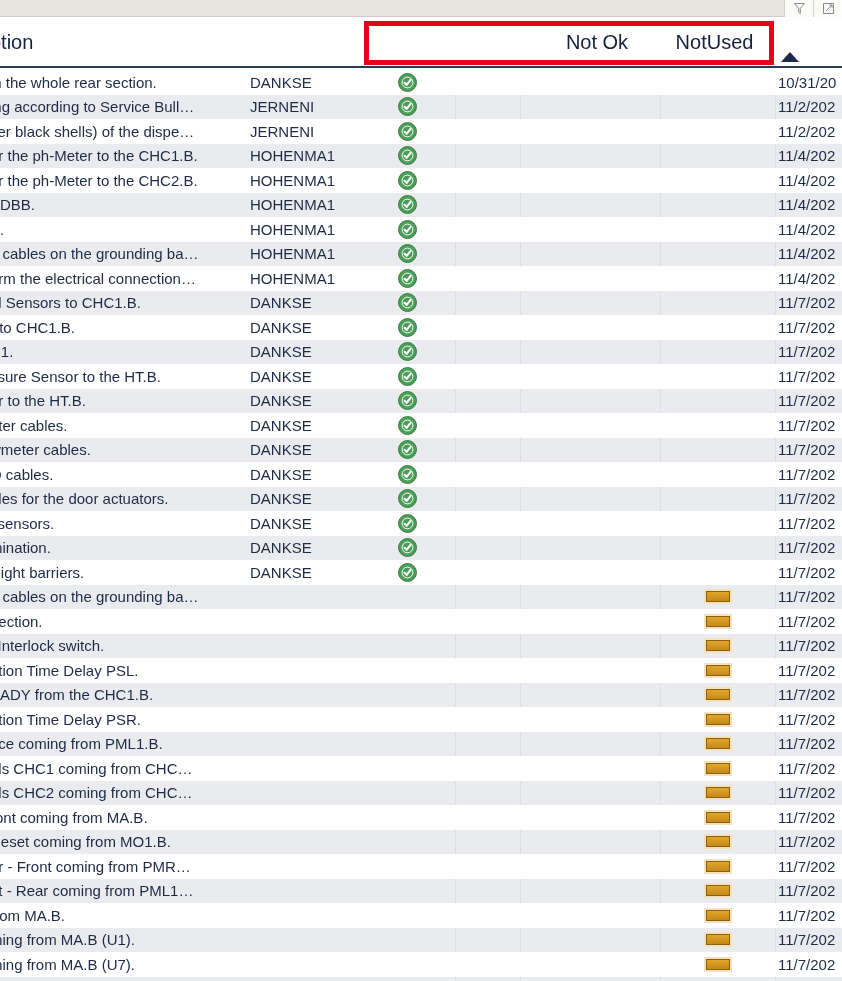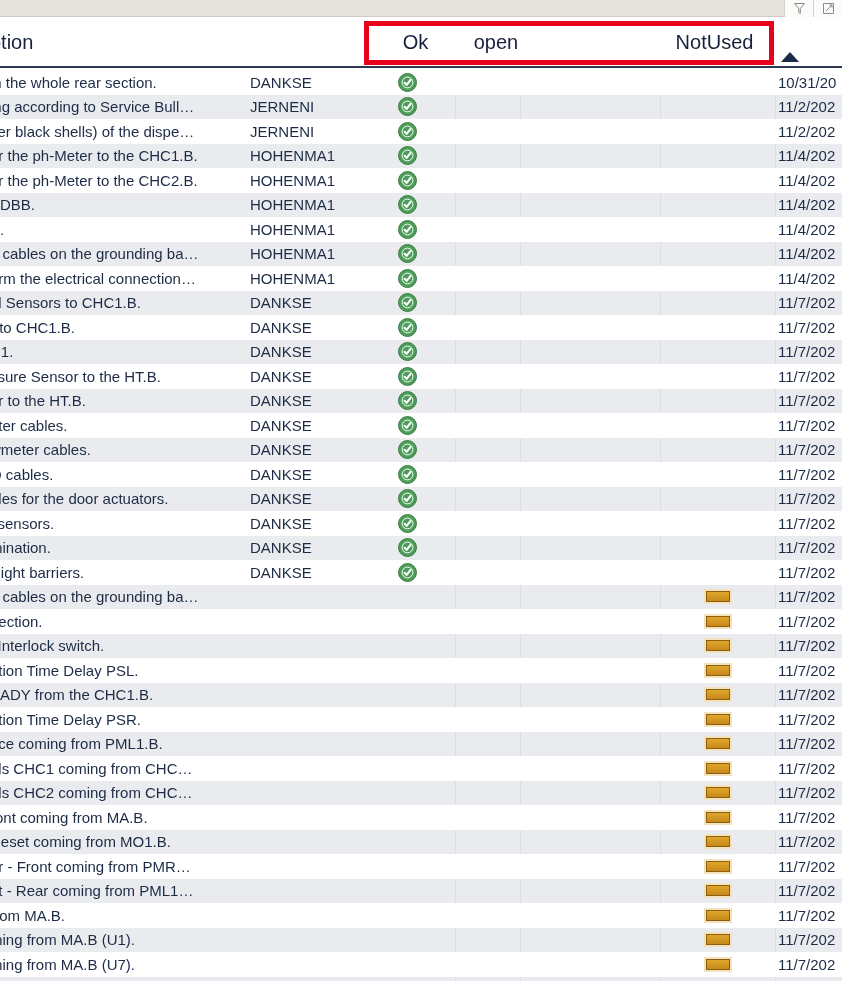--- a/index.html
+++ b/index.html
@@ -129,22 +129,21 @@
           <path d="M1.5 1.5 L11.5 1.5 L11.5 11.5 L1.5 11.5 Z" fill="none" stroke="#8b8b8b" stroke-width="1"></path>
           <path d="M4 9 L10 3" stroke="#8b8b8b" stroke-width="1"></path>
           <path d="M7.2 3 L10 3 L10 5.8" fill="none" stroke="#8b8b8b" stroke-width="1"></path>
         </svg>
       </div>
     </div>
   </div>
 
   <div class="thead">
     <div class="th" style="left:-10px;width:260px;">ption</div>
-    <div class="th center" style="left:368px;width:95px;">Ok</div>
-    <div class="th center" style="left:455px;width:82px;">open</div>
+    <div class="th center" style="left:537px;width:120px;">Not Ok</div>
     <div class="th center" style="left:657px;width:115px;">NotUsed</div>
   </div>
 
   <div class="redbox"></div>
   <div class="sort-arrow"></div>
 
   <div class="tbody">
       <div class="row">
         <div class="cell c-desc">in the whole rear section.</div>
         <div class="cell c-user">DANKSE</div>

